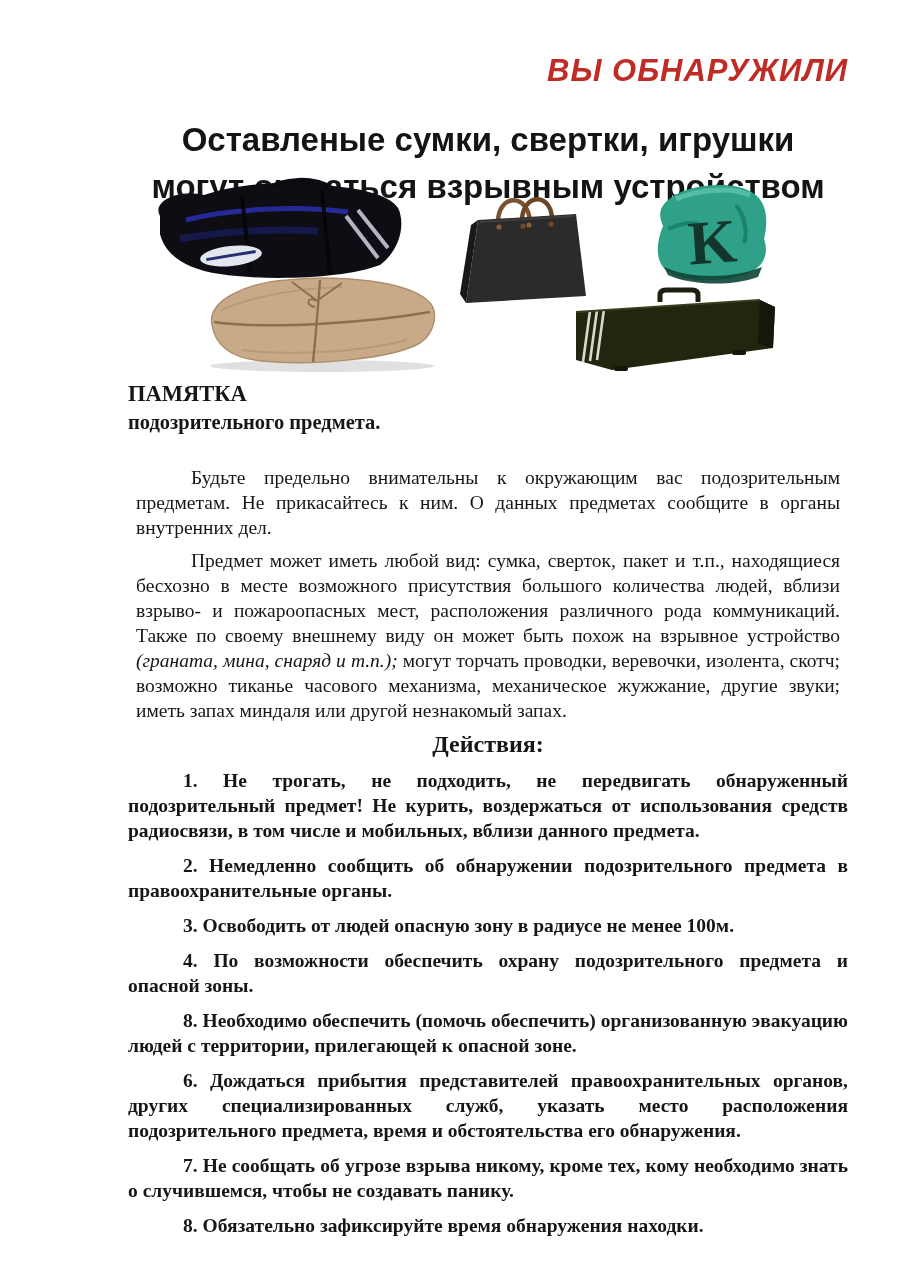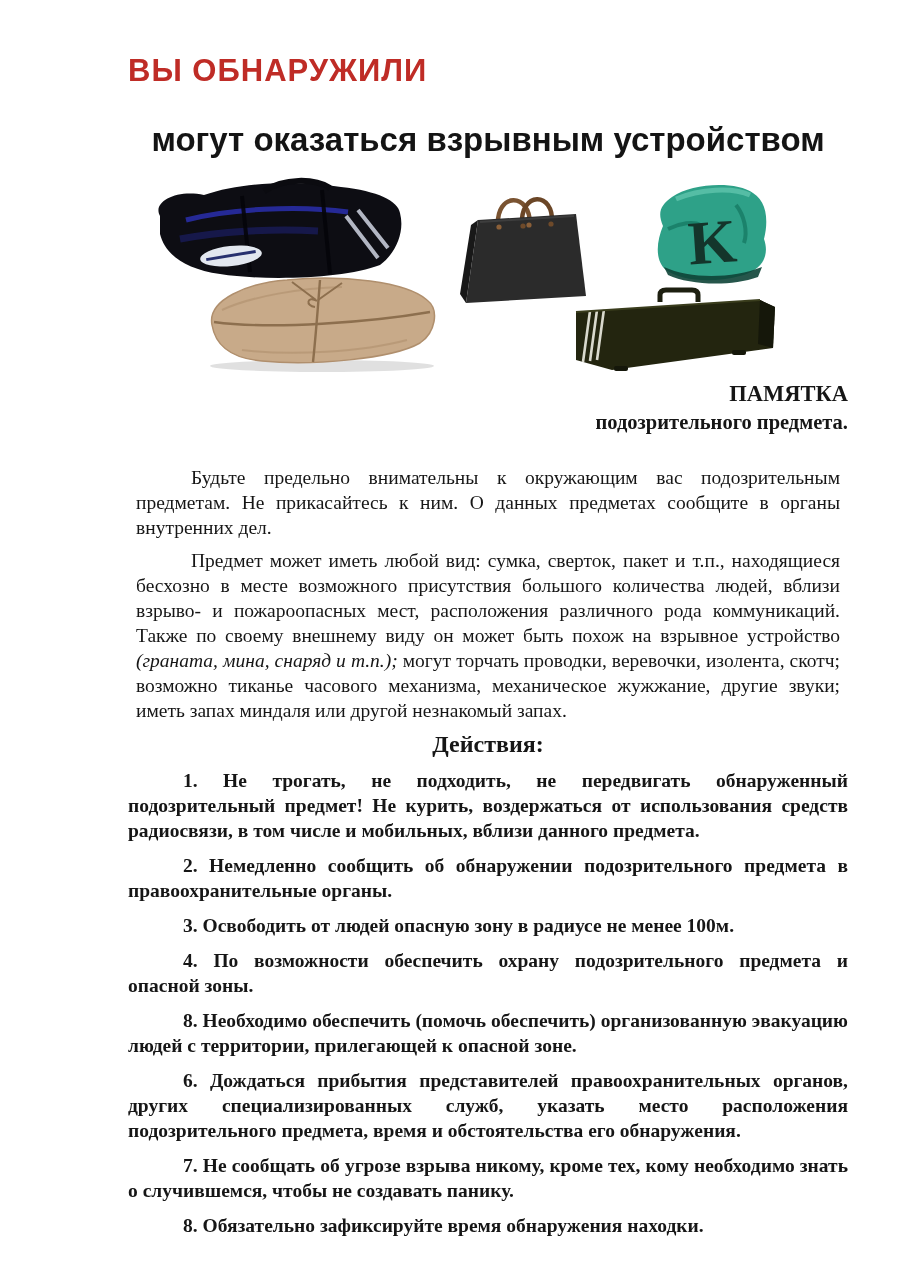--- a/index.html
+++ b/index.html
@@ -5,41 +5,41 @@
   html,body { margin:0; padding:0; background:#e8e8e8; }
   .page {
     position:relative; width:905px; height:1280px; background:#ffffff;
     font-family:"Liberation Serif", serif; color:#161616; overflow:hidden;
     margin:0 auto;
   }
   .column { position:absolute; left:128px; top:0; width:720px; height:1280px; }
 
   .alert-heading {
     position:absolute; top:50px; left:0; width:100%; margin:0;
-    text-align:left; font-family:"Liberation Sans", sans-serif;
-    font-weight:700; font-size:31px; line-height:41px; letter-spacing:1px;
+    text-align:right; font-family:"Liberation Sans", sans-serif;
+    font-weight:700; font-size:31px; line-height:41px; letter-spacing:1px;font-style:italic;
   }
   .warning-heading {
     position:absolute; top:116px; left:0; width:100%; margin:0;
     text-align:center; font-family:"Liberation Sans", sans-serif;
     font-weight:700; font-size:33px; line-height:47px; color:#141414;
   }
   .line { display:block; }
 
   .illustrations { position:absolute; top:176px; left:0; width:720px; height:204px; }
   .illu { position:absolute; }
   .illu-duffel   { left:18px;  top:0px; }
   .illu-shopbag  { left:330px; top:6px; }
   .illu-greenbag { left:512px; top:3px; }
   .illu-parcel   { left:64px;  top:94px; }
   .illu-case     { left:434px; top:110px; }
 
   .memo-head {
     position:absolute; top:379px; left:0; width:100%;
-    text-align:right; font-weight:700; font-size:20.5px; line-height:26px;
+    text-align:left; font-weight:700; font-size:20.5px; line-height:26px;
   }
   .memo-title { font-size:22.5px; line-height:30px; }
 
   .content {
     position:absolute; top:457px; left:0; width:720px;
     font-size:19.5px; line-height:25px; text-align:justify;
   }
   .para { margin:8px; text-indent:55px; }
   .actions-heading {
     margin:7px 0 0 0; text-align:center; text-indent:0;
@@ -52,20 +52,21 @@
 <body>
 
 <div class="page">
   <div class="column">
 
     <h1 class="alert-heading" style="color: rgb(191, 44, 38);">
       <span class="line">ВЫ ОБНАРУЖИЛИ</span>
     </h1>
 
     <h2 class="warning-heading">
+      <span class="line">Оставленые сумки, свертки, игрушки</span>
       <span class="line">могут оказаться взрывным устройством</span>
     </h2>
 
     <div class="illustrations">
 
       <svg class="illu illu-duffel" width="272" height="110" viewBox="0 0 272 110">
         <path d="M14,40 C6,26 30,13 58,19 C95,6 150,4 195,11 C232,15 252,25 254,37
                  C259,56 250,77 234,89 C198,103 118,105 74,98 C38,93 19,78 14,58 Z" fill="#0d0d13"></path>
         <path d="M118,15 C138,2 168,2 184,12" stroke="#0b0b10" stroke-width="6" fill="none"></path>
         <path d="M40,44 C82,33 152,29 202,36" stroke="#2a2fae" stroke-width="5" fill="none" opacity="0.85"></path>

